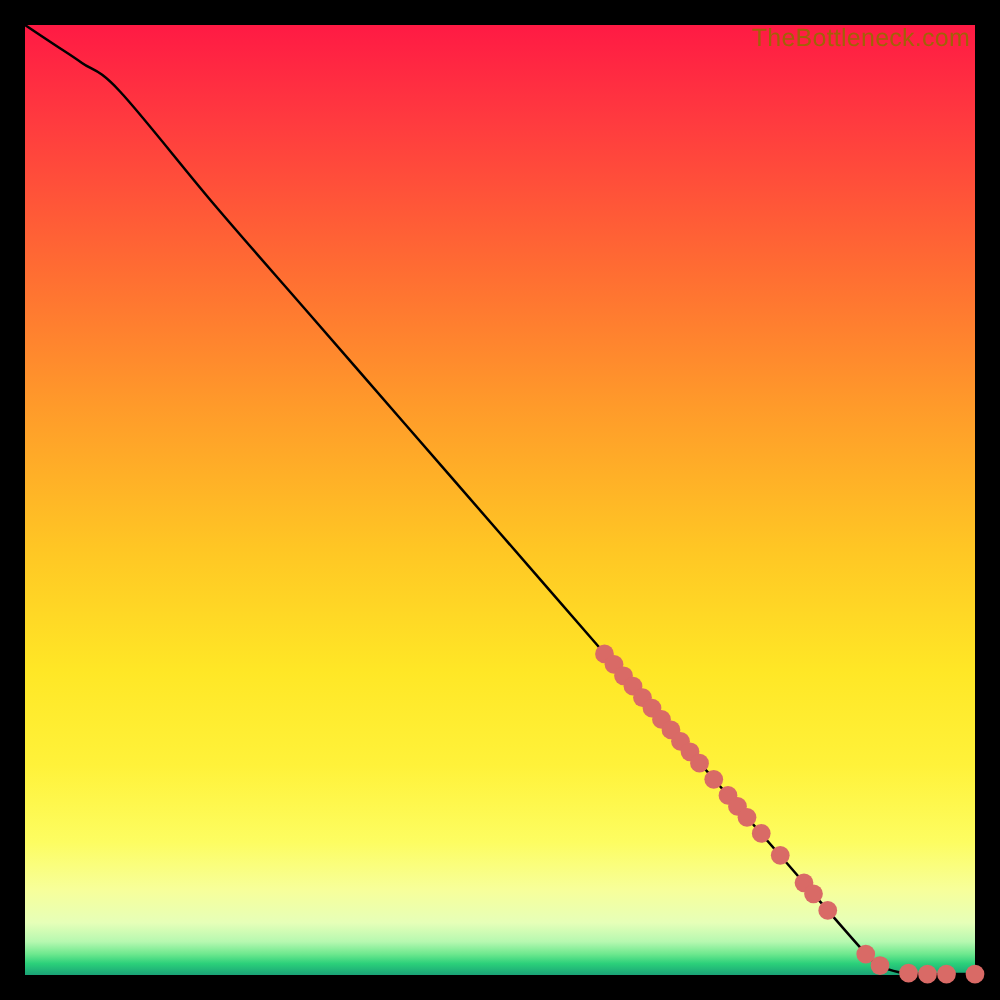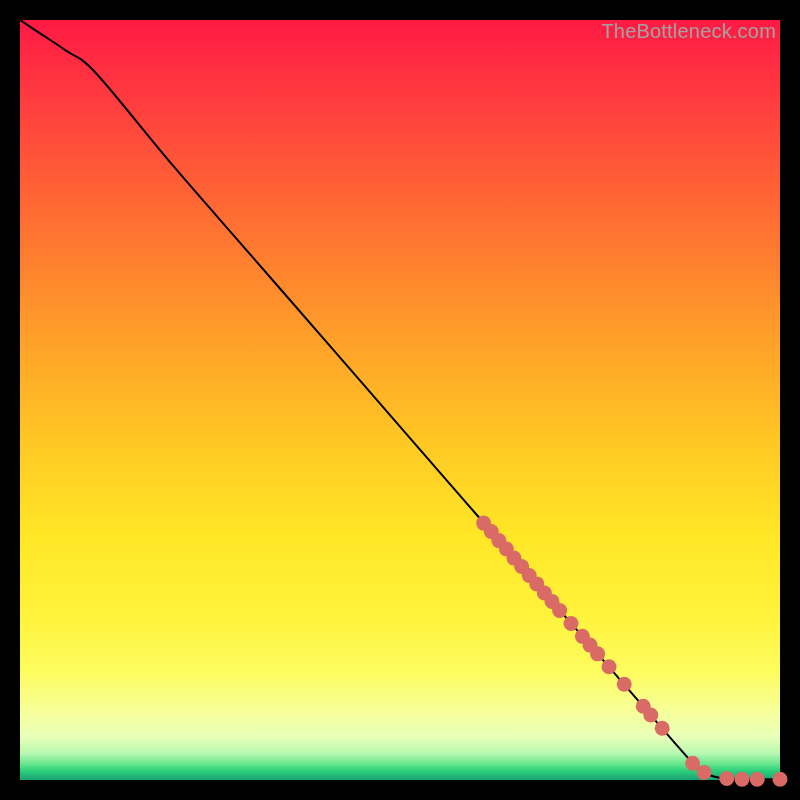--- a/index.html
+++ b/index.html
@@ -23,21 +23,21 @@
     position: absolute;
     left: 0;
     top: 0;
     width: 760px;
     height: 760px;
   }
   .watermark {
     position: absolute;
     top: 0px;
     right: 4px;
-    color: #a3a3a3;
+    color: #a16207;
     font-size: 20px;
     font-weight: 500;
     letter-spacing: 0.2px;
     user-select: none;
   }
   svg.curve {
     position: absolute;
     left: 0;
     top: 0;
     width: 760px;

